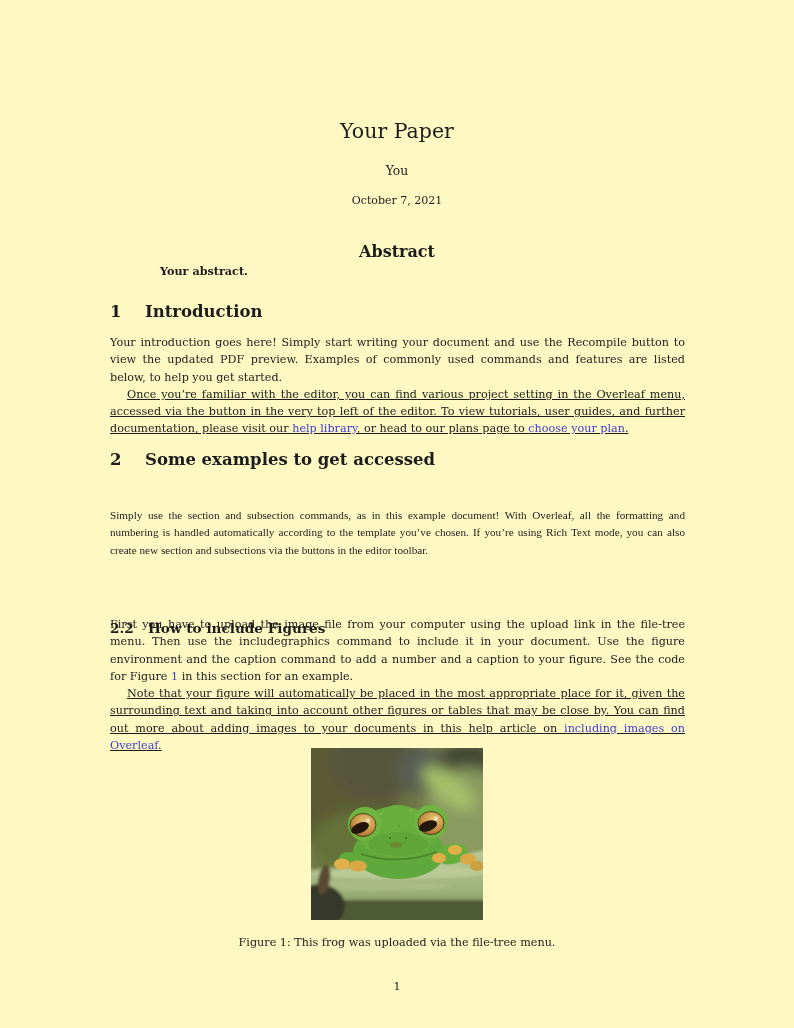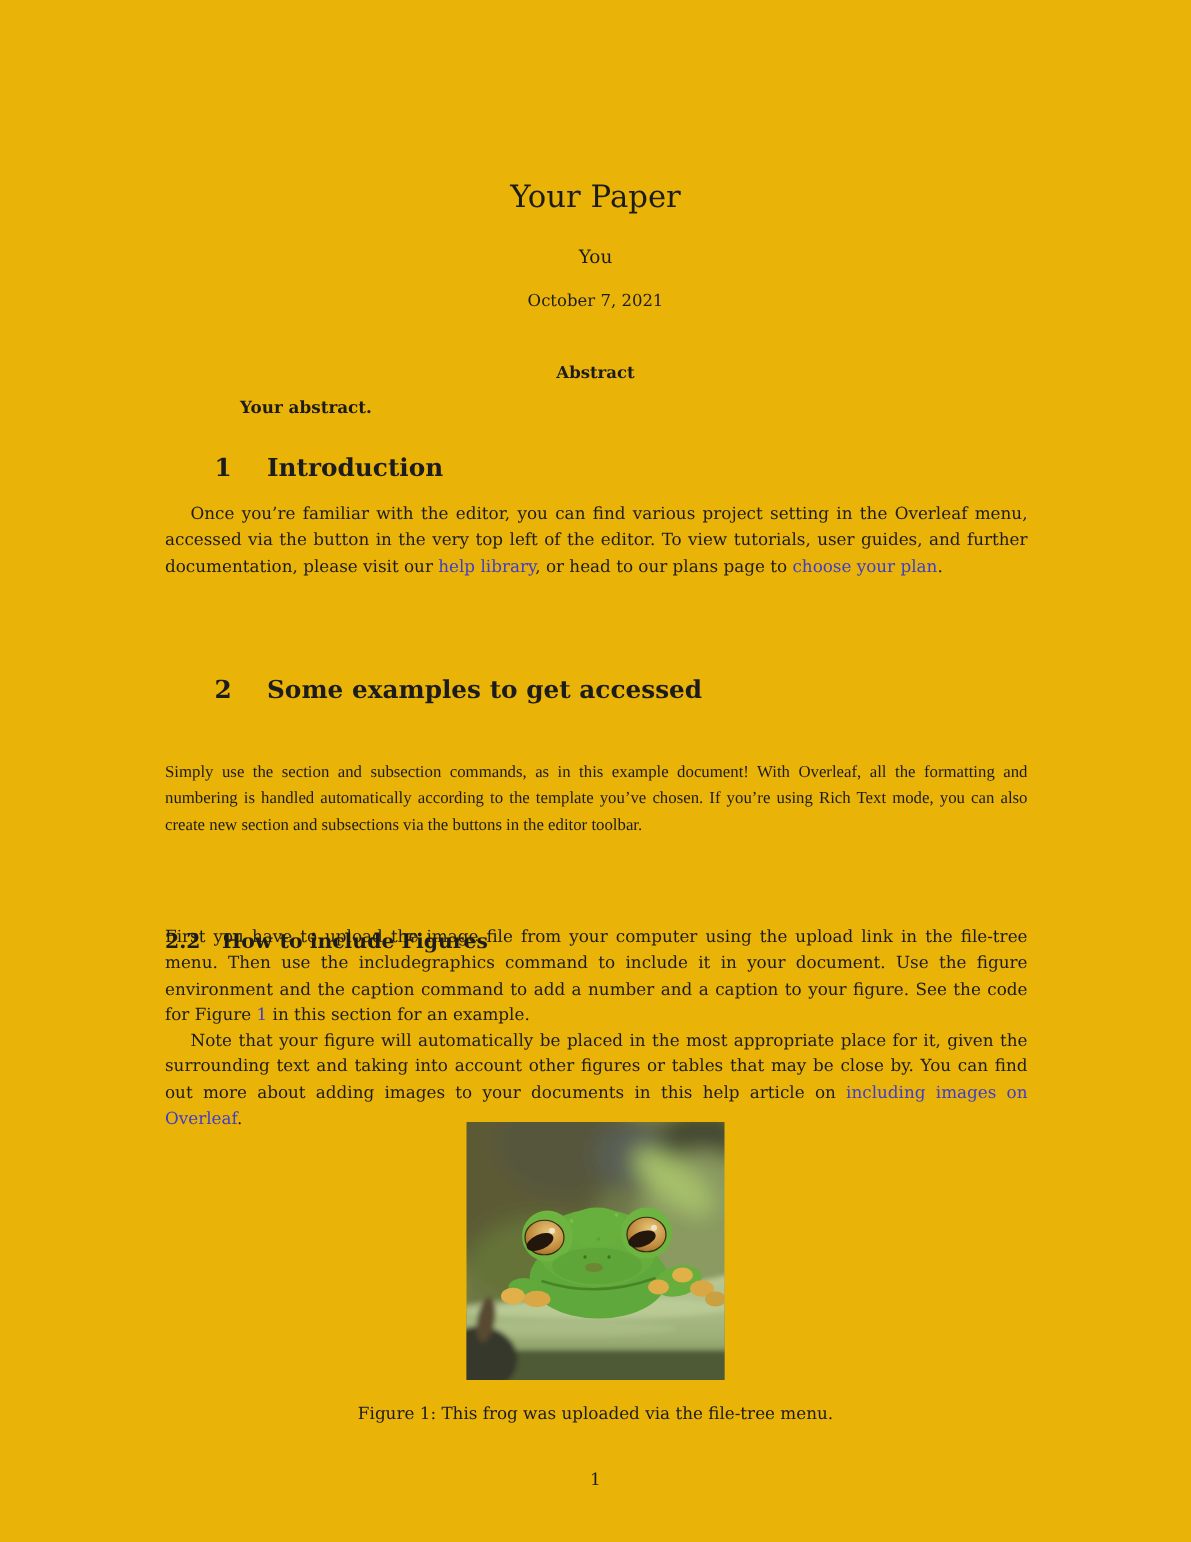--- a/index.html
+++ b/index.html
@@ -1,48 +1,48 @@
 <!DOCTYPE html>
 <html style="--link-color: #3d3dcd;"><head>
 <meta charset="utf-8">
 <style>
   html, body { margin: 0; padding: 0; background: #ffffff; }
   .page {
     position: relative;
     width: 794px;
     height: 1028px;
-    background: #eab308;
+    background: #fef9c3;
     font-family: "DejaVu Serif", serif;
     color: #1c1c1c;
     overflow: hidden;
   }
   .abs { position: absolute; }
   .centered { left: 0; width: 794px; text-align: center; }
   .doc-title { top: 119px; font-size: 20.5px; }
   .doc-author { top: 164px; font-size: 12.3px; }
   .doc-date { top: 194px; font-size: 11px; }
-  .abstract-heading { top: 242px; font-size: 11px; font-weight: bold; }
+  .abstract-heading { top: 242px; font-size: 16px; font-weight: bold; }
   .abstract-body {
     top: 263px; left: 143px; width: 509px;
     font-size: 11.2px; line-height: 17.3px; text-indent: 17px; font-weight: bold;
   }
-  .sec-heading { left: 110px; width: 575px; font-weight: bold; font-size: 16.5px; white-space: nowrap; margin-left: 33px; }
+  .sec-heading { left: 110px; width: 575px; font-weight: bold; font-size: 16.5px; white-space: nowrap; }
   .subsec-heading { left: 110px; width: 575px; font-weight: bold; font-size: 13.6px; white-space: nowrap; }
   .sec-num { display: inline-block; min-width: 35px; }
   .subsec-num { display: inline-block; min-width: 38px; }
   .h-sec1 { top: 302px; }
   .h-sec2 { top: 450px; }
   .h-sub21 { top: 483px; }
   .h-sub22 { top: 620px; }
   .body-block { left: 110px; width: 575px; font-size: 11.2px; line-height: 17.3px; }
   .p-sec1 { top: 334px; }
   .p-sub21 { top: 507px; font-family: Liberation Serif, serif; }
   .p-sub22 { top: 616px; }
   .para { text-align: justify; }
-  .para.indent { text-indent: 17px; }
+  .para.indent { text-indent: 17px; text-decoration: underline; }
   .link { color: var(--link-color, #3d3dcd); cursor: pointer; }
   .figure-wrap { top: 748px; left: 311px; width: 172px; height: 172px; }
   .figure-wrap svg { display: block; }
   .fig-caption { top: 936px; font-size: 11.2px; }
   .page-number { top: 980px; font-size: 11.3px; }
 </style>
 </head>
 <body>
 
 <div class="page">
@@ -52,20 +52,21 @@
   <div class="abs centered doc-date">October 7, 2021</div>
 
   <div class="abs centered abstract-heading">Abstract</div>
   <div class="abs abstract-body">Your abstract.</div>
 
   <div class="abs sec-heading h-sec1">
     <span class="sec-num">1</span><span>Introduction</span>
   </div>
 
   <div class="abs body-block p-sec1">
+    <div class="para"><span>Your introduction goes here! Simply start writing your document and use the Recompile button to view the updated PDF preview. Examples of commonly used commands and features are listed below, to help you get started.</span></div>
     <div class="para indent"><span>Once you’re familiar with the editor, you can find various project setting in the Overleaf menu, accessed via the button in the very top left of the editor. To view tutorials, user guides, and further documentation, please visit our </span><span class="link">help library</span><span>, or head to our plans page to </span><span class="link">choose your plan</span><span>.</span></div>
   </div>
 
   <div class="abs sec-heading h-sec2">
     <span class="sec-num">2</span><span>Some examples to get accessed</span>
   </div>
 
 
   <div class="abs body-block p-sub21">
     <div class="para"><span>Simply use the section and subsection commands, as in this example document! With Overleaf, all the formatting and numbering is handled automatically according to the template you’ve chosen. If you’re using Rich Text mode, you can also create new section and subsections via the buttons in the editor toolbar.</span></div>

